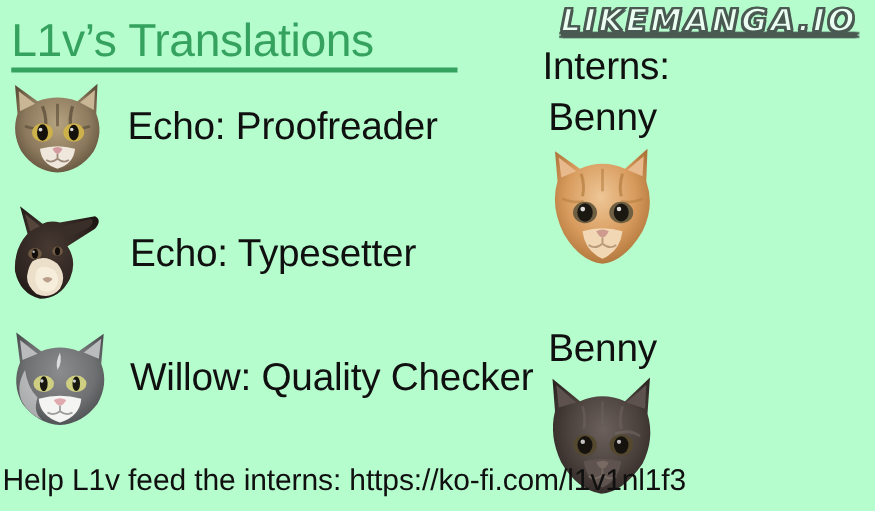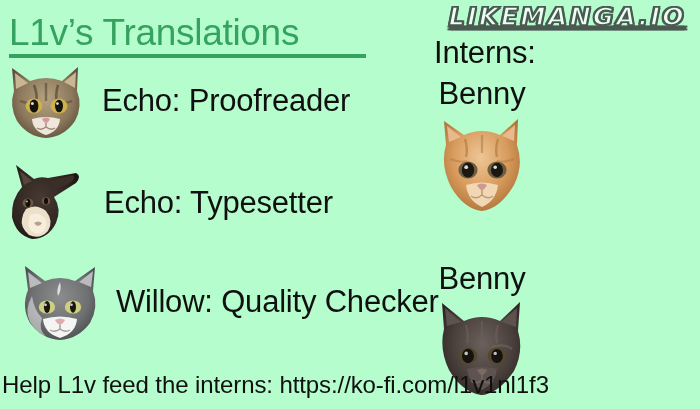--- a/index.html
+++ b/index.html
@@ -71,21 +71,21 @@
     width: 440px;
   }
   .staff-row {
     position: absolute;
     display: flex;
     align-items: center;
     height: 78px;
   }
   .staff-row.r0 { top: 2px;   left: 4px; }
   .staff-row.r1 { top: 104px; left: 4px; }
-  .staff-row.r2 { top: 203px; left: 16px; }
+  .staff-row.r2 { top: 203px; left: 4px; }
 
   .staff-avatar {
     width: 84px;
     height: 80px;
     flex: 0 0 84px;
     position: relative;
   }
   .staff-avatar svg { display: block; }
 
   .staff-label {

